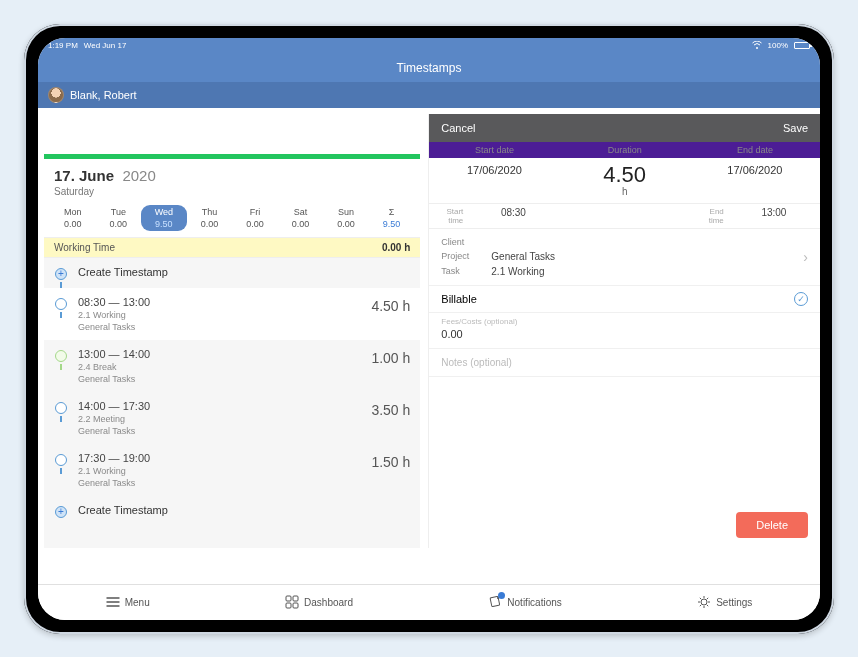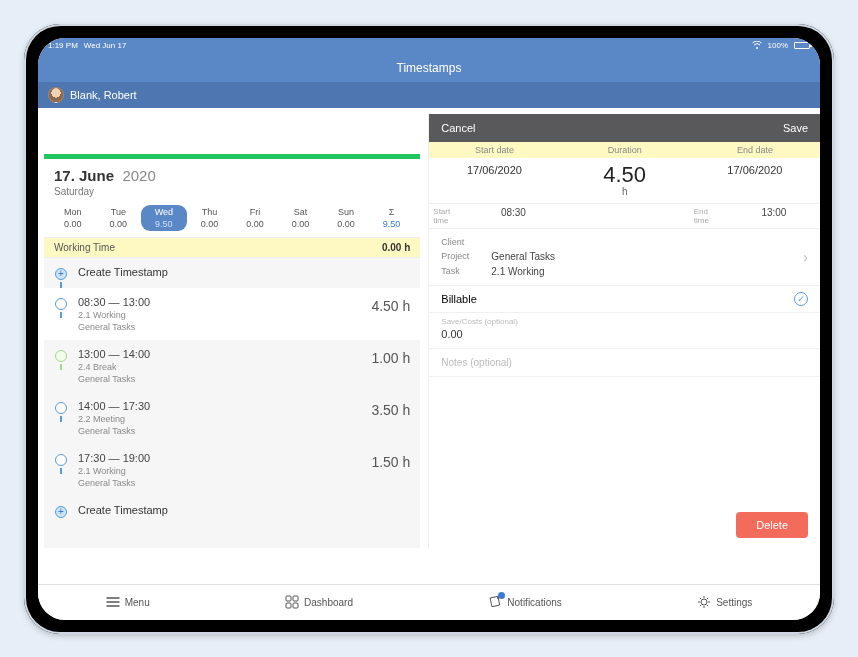--- a/index.html
+++ b/index.html
@@ -42,28 +42,28 @@
   .line.break { background:#a5d88a; }
   .entry-body { flex:1; padding-left:6px; }
   .entry-time { font-size:11px; color:#444; }
   .entry-sub { font-size:9px; color:#8a8a8a; margin-top:2px; }
   .entry-hours { font-size:14px; color:#555; padding-top:2px; }
   .entry.create .entry-time { color:#333; font-size:11px; }
   .entry.active { background:#fff; }
   .right-pane { flex:1 1 51%; display:flex; flex-direction:column; border-left:1px solid #eee; }
   .detail-hdr { height:28px; background:#59595b; color:#fff; display:flex; align-items:center; justify-content:space-between; padding:0 12px; font-size:11px; }
   .detail-hdr span { cursor:pointer; }
-  .triple { display:flex; background:#fef9c3; }
+  .triple { display:flex; background:#4c1d95; }
   .triple .col { flex:1; text-align:center; font-size:9px; color:#888; padding:3px 0; }
   .triplevals { display:flex; background:#fff; border-bottom:1px solid #eee; }
   .triplevals .col { flex:1; text-align:center; padding:6px 0; font-size:11px; color:#333; position:relative; }
   .triplevals .big { font-size:22px; font-weight:400; color:#222; line-height:1; }
   .subrow { display:flex; background:#fff; border-bottom:1px solid #eee; font-size:8px; color:#aaa; }
   .subrow .col { flex:1; display:flex; }
-  .subrow .lab { width:38px; padding:3px 4px; text-align:left; }
+  .subrow .lab { width:38px; padding:3px 4px; text-align:right; }
   .subrow .val { flex:1; text-align:center; padding:3px 0; color:#444; font-size:10px; }
   .fields { padding:6px 12px; font-size:10px; color:#444; }
   .field { display:flex; align-items:center; padding:2px 0; }
   .field .lab { width:50px; color:#888; font-size:9px; }
   .field .val { flex:1; font-size:10px; }
   .chev { color:#bbb; font-size:14px; }
   .bill { display:flex; align-items:center; justify-content:space-between; padding:6px 12px; border-top:1px solid #f0f0f0; border-bottom:1px solid #f0f0f0; font-size:11px; }
   .checkcirc { width:14px; height:14px; border:1.5px solid #5a9bd5; border-radius:50%; display:flex; align-items:center; justify-content:center; color:#5a9bd5; font-size:9px; }
   .fees { padding:4px 12px 8px; font-size:8px; color:#bbb; border-bottom:1px solid #f0f0f0; }
   .fees .v { font-size:11px; color:#333; margin-top:2px; }
@@ -275,21 +275,21 @@
           </div>
           <span class="chev">›</span>
         </div>
 
         <div class="bill">
           <span>Billable</span>
           <span class="checkcirc">✓</span>
         </div>
 
         <div class="fees">
-          <div>Save/Costs (optional)</div>
+          <div>Fees/Costs (optional)</div>
           <div class="v">0.00</div>
         </div>
 
         <div class="notes">Notes (optional)</div>
 
         <div class="spacer"></div>
         <button class="delete">Delete</button>
       </div>
     </div>
 

